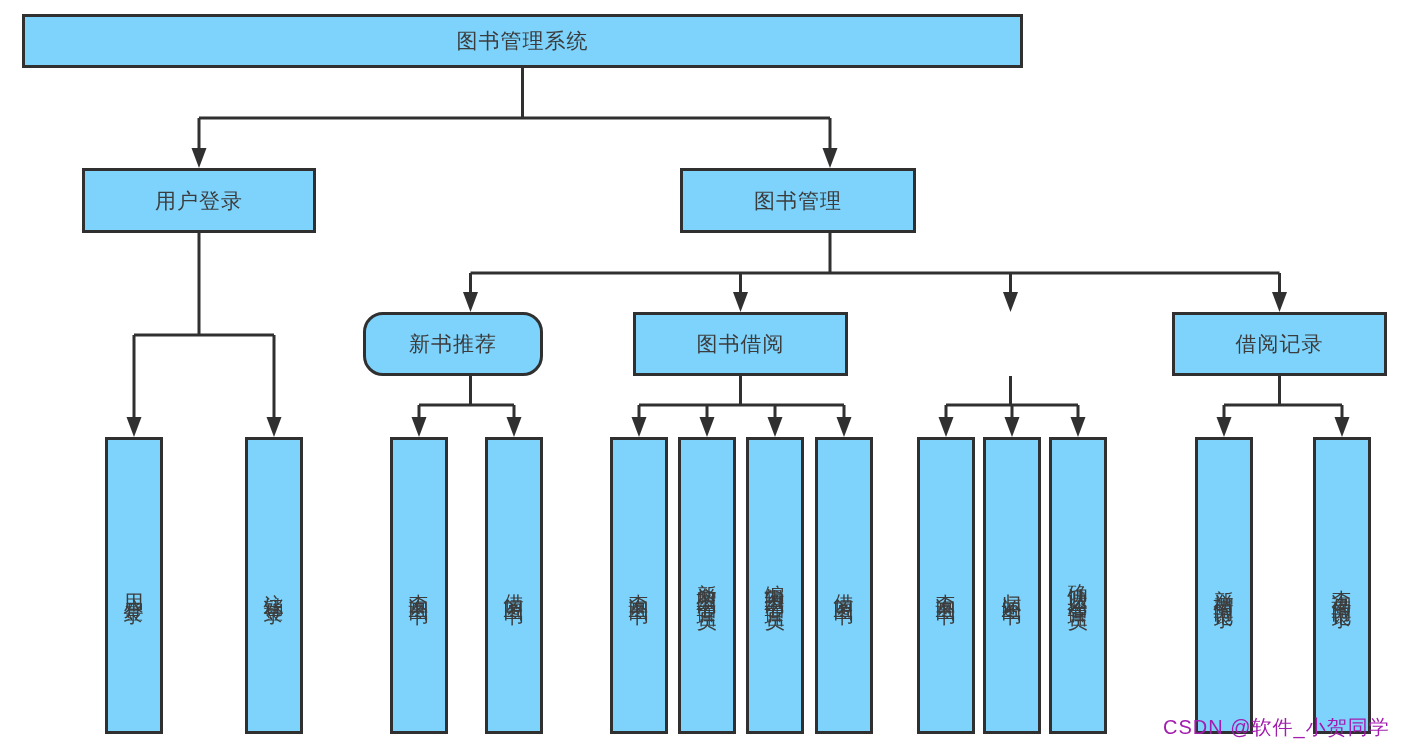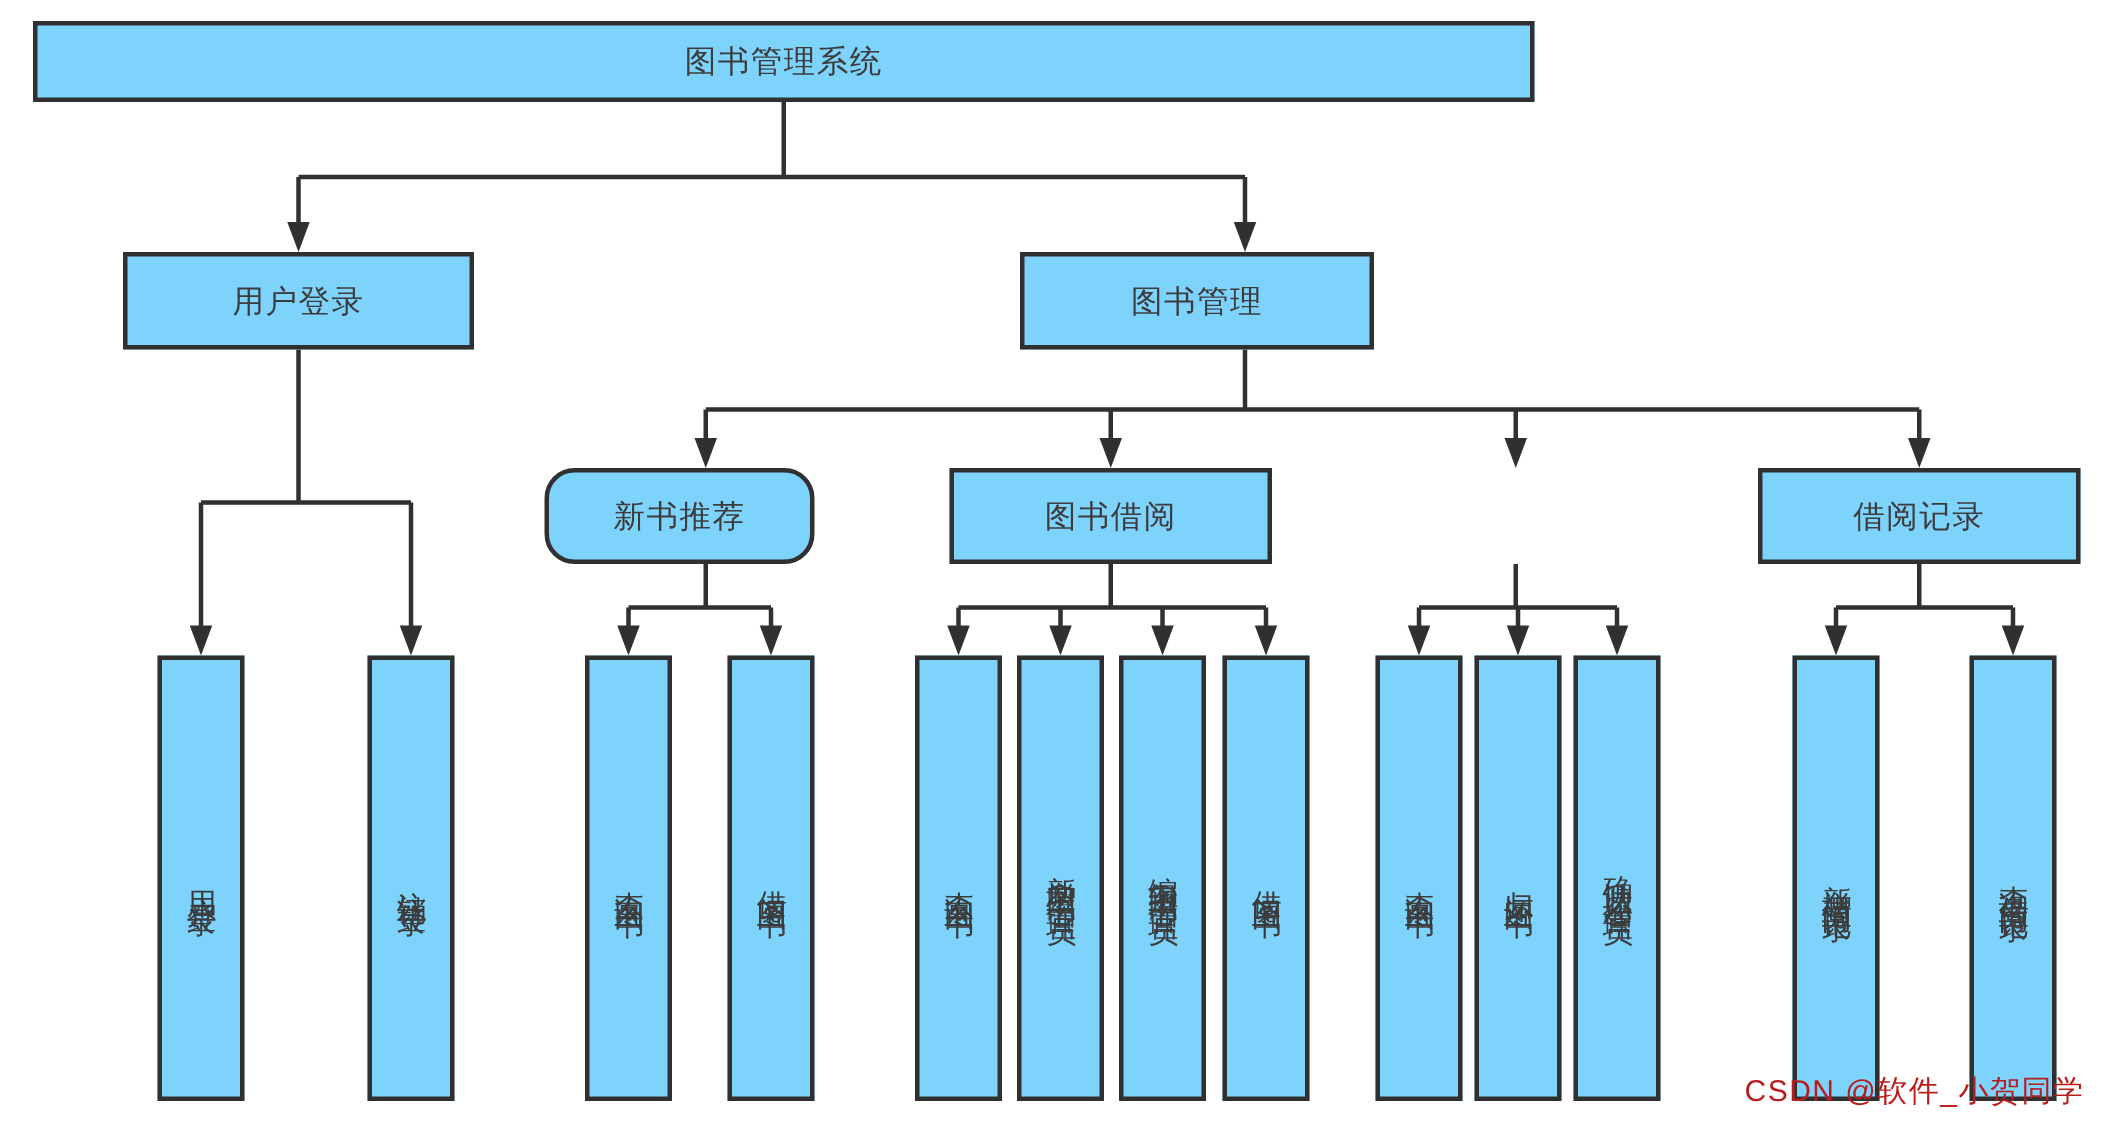--- a/index.html
+++ b/index.html
@@ -58,21 +58,21 @@
   .leaf-8  { left: 815px; }
   .leaf-9  { left: 917px; }
   .leaf-10 { left: 983px; }
   .leaf-11 { left: 1049px; }
   .leaf-12 { left: 1195px; }
   .leaf-13 { left: 1313px; }
   .watermark {
     position: absolute;
     left: 1163px; top: 714px;
     font-size: 20px;
-    color: #b91c1c;
+    color: #a21caf;
     letter-spacing: 1px;
     white-space: nowrap;
     z-index: 3;
   }
 </style>
 </head>
 <body>
 
 <div class="canvas">
 

